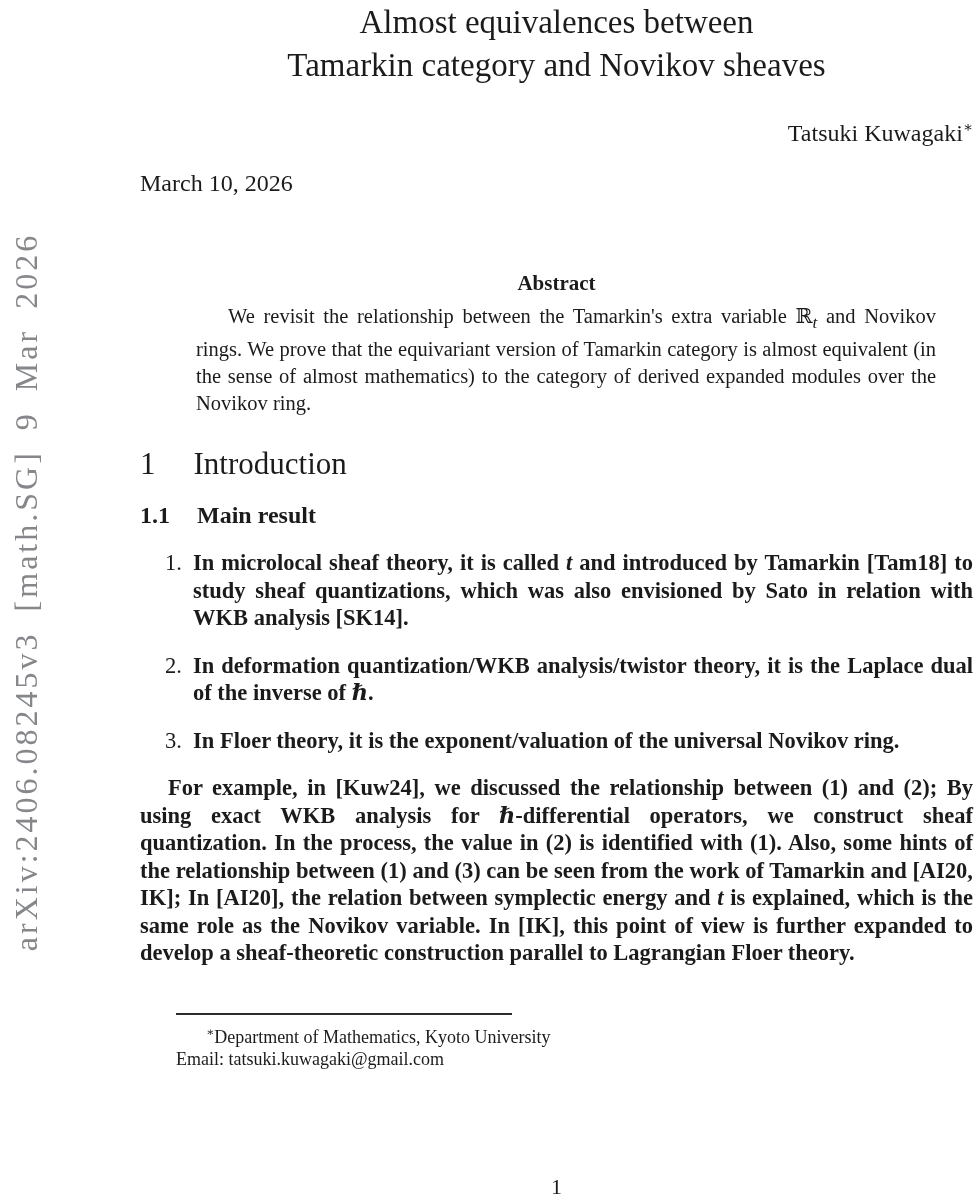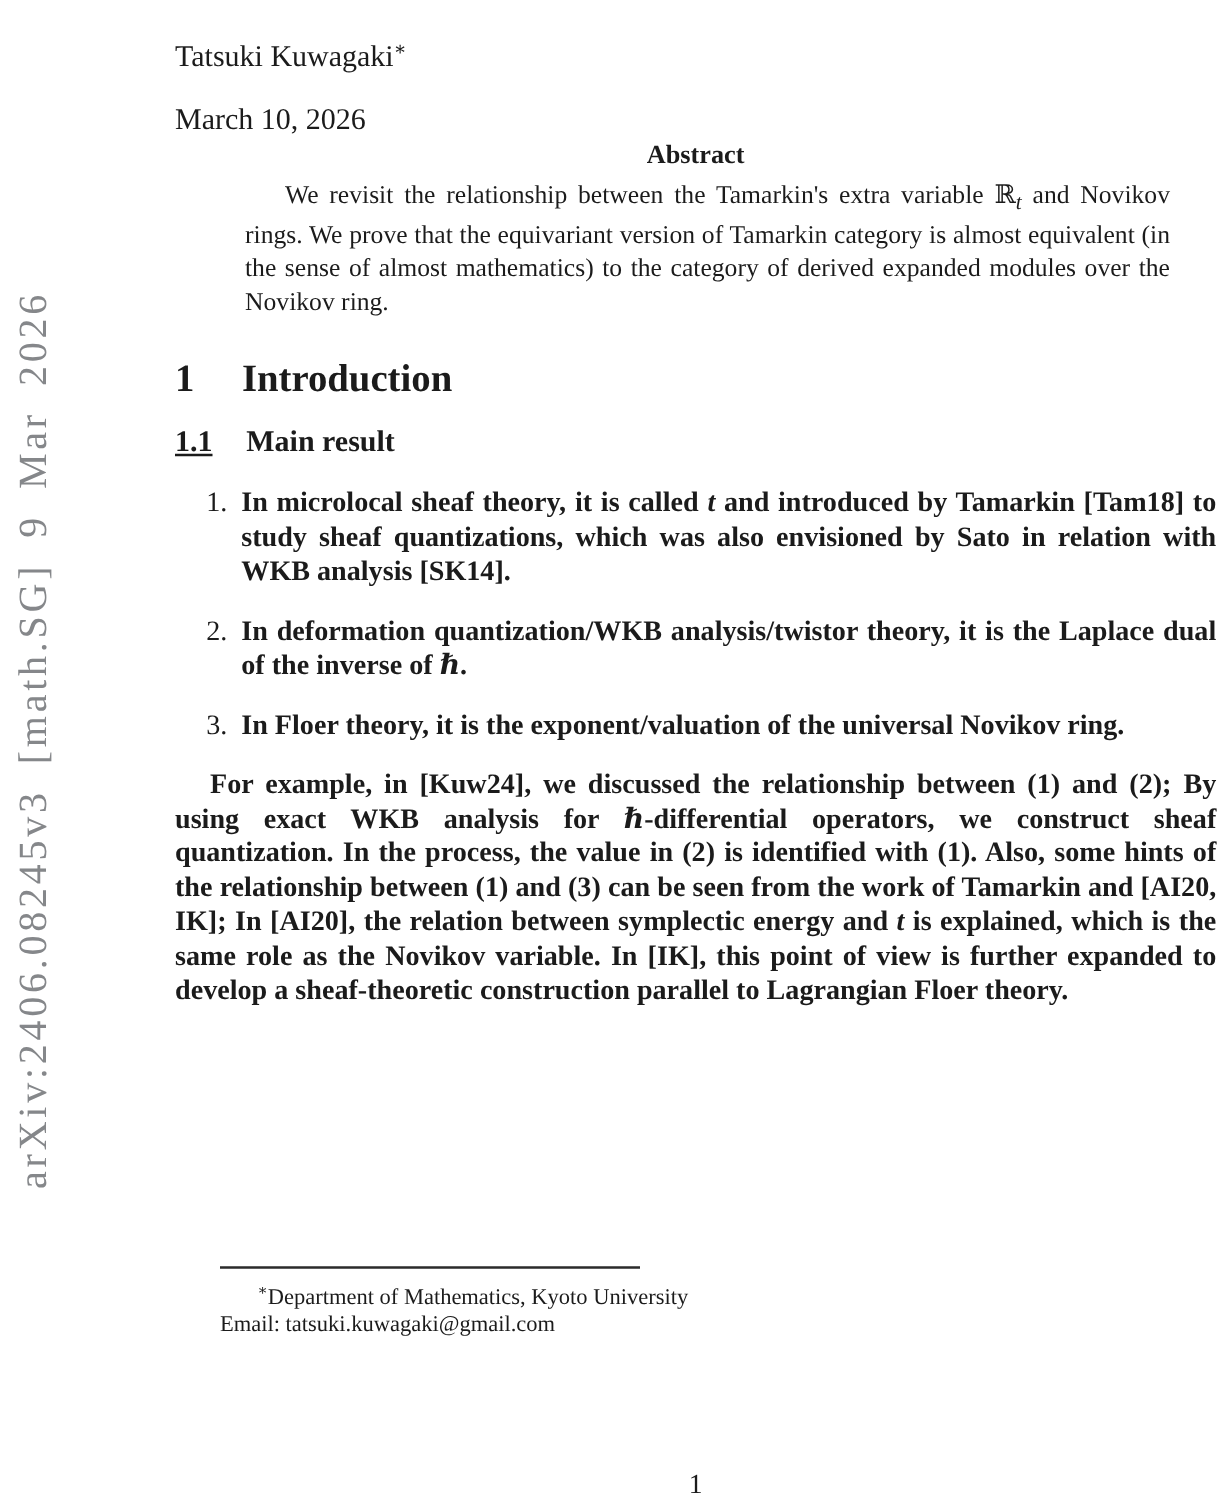--- a/index.html
+++ b/index.html
@@ -26,34 +26,34 @@
     word-spacing: 9px;
     color: #85878a;
   }
   
   .col {
     position: absolute;
     left: 140px; top: 0;
     width: 833px;
   }
   .title { text-align: center; font-size: 33px; line-height: 43px; margin-top: 1px; }
-  .author { text-align: left; font-size: 24px; line-height: 29px; margin-top: 26px; }
+  .author { text-align: right; font-size: 24px; line-height: 29px; margin-top: 26px; }
   .author sup { font-size: 15px; }
   .date { text-align: left; font-size: 24px; line-height: 29px; margin-top: 21px; }
-  .abs-head { text-align: center; font-weight: bold; font-size: 21px; line-height: 25px; }
+  .abs-head { text-align: center; font-weight: bold; font-size: 21px; line-height: 25px; margin-top: 73px; }
   .abs-body {
     margin: 7px 37px 0 56px;
     font-size: 20.5px; line-height: 27px;
     text-align: justify;
     text-indent: 32px;
   }
-  .sec { font-size: 31px; font-weight: bold; line-height: 39px; margin-top: 27px; }
+  .sec { font-size: 31px; font-weight: normal; line-height: 39px; margin-top: 27px; }
   .sec-num { margin-right: 38px; }
   .subsec { font-size: 24px; font-weight: bold; line-height: 30px; margin-top: 17px; }
-  .subsec-num { margin-right: 27px; text-decoration: underline; }
+  .subsec-num { margin-right: 27px; }
   .para { font-size: 22.5px; line-height: 27.5px; text-align: justify; margin: 10px 0 0 0; }
   .p2 { text-indent: 28px; margin-top: 20px; font-weight: bold; }
   .list { list-style: none; margin: 19px 0 0 0; padding: 0; }
   .list-item { display: flex; margin-bottom: 20px; font-size: 22.5px; line-height: 27.5px; }
   .item-label { margin-left: 25px; width: 28px; flex: none; }
   .item-text { flex: 1; text-align: justify; font-weight: bold; }
   .footnote {
     position: absolute;
     left: 140px; top: 1013px;
     width: 833px;
@@ -73,20 +73,24 @@
 </style>
 </head>
 <body>
 
 <div class="page" style="color: rgb(27, 27, 27); background: rgb(255, 255, 255);">
 
   <div class="stamp" style="color: rgb(133, 135, 138);">arXiv:2406.08245v3 [math.SG] 9 Mar 2026</div>
 
   <div class="col">
 
+    <div class="title">
+      <div>Almost equivalences between</div>
+      <div>Tamarkin category and Novikov sheaves</div>
+    </div>
 
     <div class="author"><span>Tatsuki Kuwagaki</span><sup>∗</sup></div>
 
     <div class="date">March 10, 2026</div>
 
     <div class="abs-head">Abstract</div>
     <div class="abs-body"><span>We revisit the relationship between the Tamarkin's extra variable </span><span>ℝ</span><sub><i>t</i></sub><span> and Novikov rings. We prove that the equivariant version of Tamarkin category is almost equivalent (in the sense of almost mathematics) to the category of derived expanded modules over the Novikov ring.</span></div>
 
     <div class="sec">
       <span class="sec-num">1</span><span>Introduction</span>

